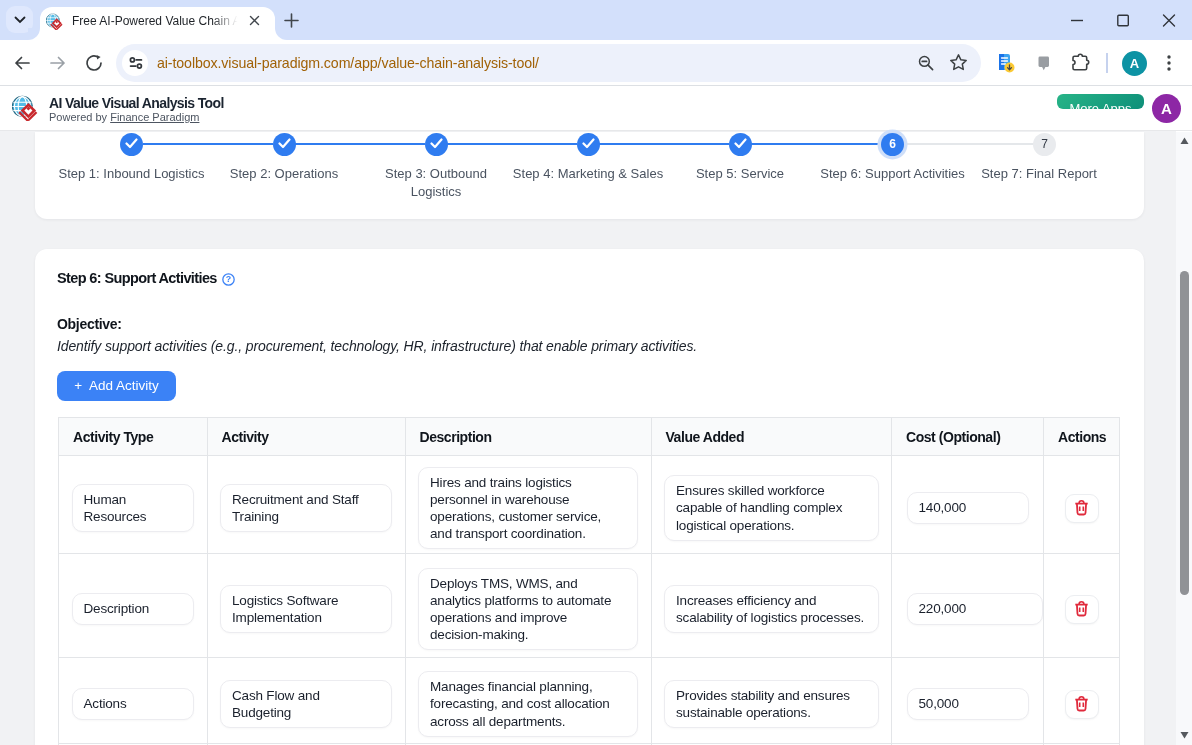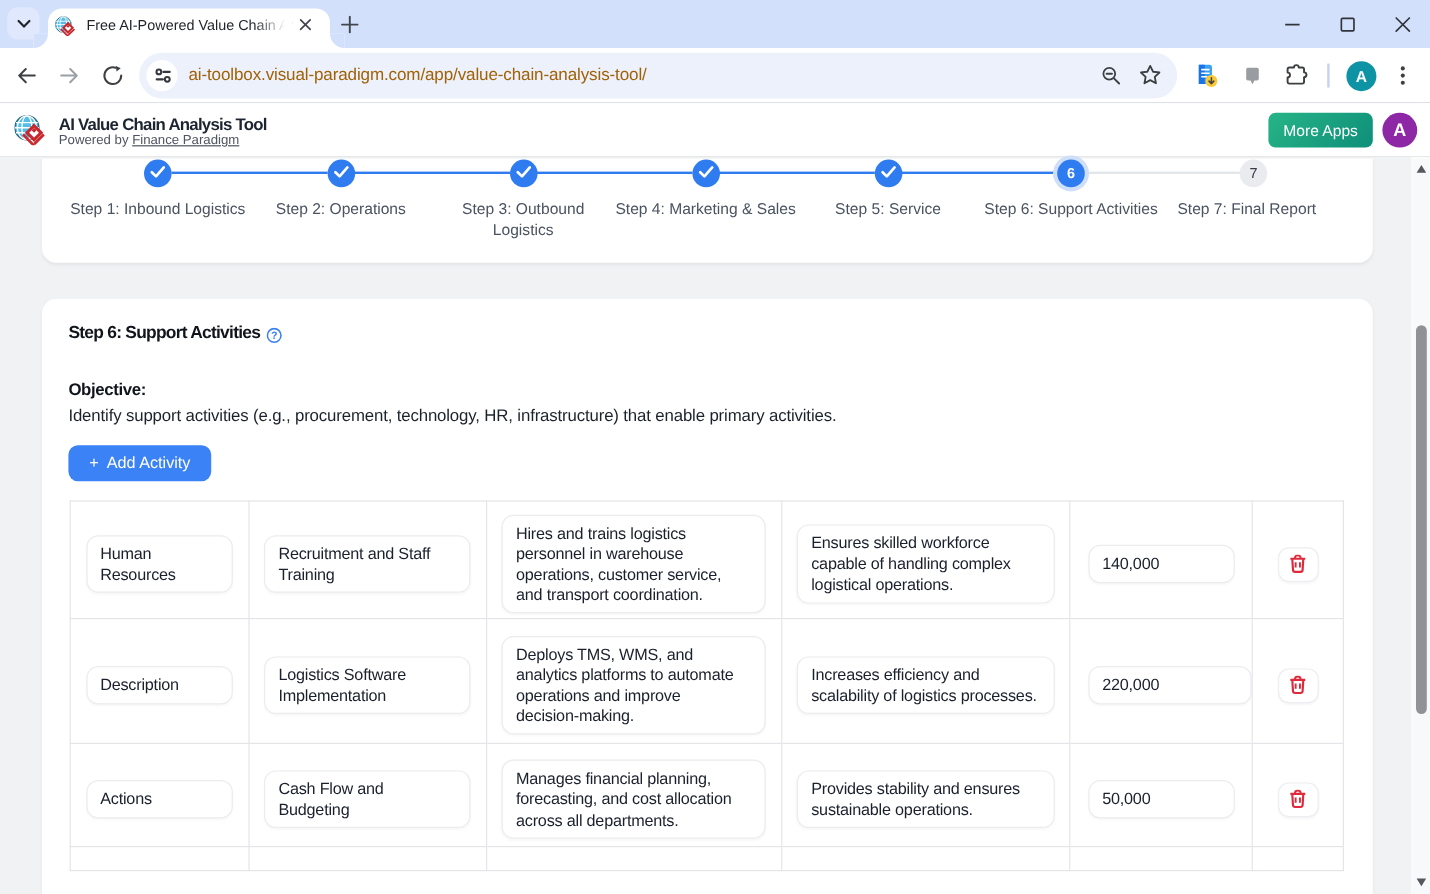--- a/index.html
+++ b/index.html
@@ -18,39 +18,39 @@
 #omnibox { left:116px; top:44px; width:865px; height:38px; border-radius:19px; background:#edf1fb; }
 #tunecircle { left:122px; top:50px; width:26px; height:26px; border-radius:50%; background:#fff; }
 #urltext { left:157px; top:48px; height:30px; line-height:30px; font-size:14.2px; color:#a16207; letter-spacing:-0.1px; }
 
 
 #page { left:0; top:86px; width:1176px; height:659px; background:#f1f2f4; overflow:hidden; }
 #appheader { left:0; top:86px; width:1192px; height:45px; background:#fff; border-bottom:1px solid #e7e8ea; }
 #apptitle { left:49px; top:95px; font-size:14px; font-weight:bold; color:#1b2430; letter-spacing:-0.62px; }
 #appsub { left:49px; top:111px; font-size:11px; color:#4d5561; }
 #appsub a { color:#4d5561; }
-#moreapps { left:1057px; top:94px; width:87px; height:29px; border-radius:6px; background:linear-gradient(135deg,#27b487,#0e8f79); color:#fff; font-size:13px; text-align:center; line-height:29px; }
+#moreapps { left:1057px; top:94px; width:87px; height:15px; border-radius:6px; background:linear-gradient(135deg,#27b487,#0e8f79); color:#fff; font-size:13px; text-align:center; line-height:29px; }
 #uavatar { left:1152px; top:94px; width:29px; height:29px; border-radius:50%; background:#8d27a5; color:#fff; font-size:15px; font-weight:bold; text-align:center; line-height:29px; }
 
 #steppercard { left:35px; top:132px; width:1109px; height:87px; background:#fff; border-radius:0 0 12px 12px; box-shadow:0 1px 3px rgba(16,24,40,0.06); }
 .conn { top:143px; height:2.2px; }
 .conn.blue { background:#2f7cf0; }
 .conn.gray { background:#e4e7ea; }
 .scircle { top:133px; width:23px; height:23px; border-radius:50%; text-align:center; }
 .scircle.done { background:#2f7cf0; }
 .scircle.cur { background:#2f7cf0; color:#fff; font-size:12px; font-weight:bold; line-height:23px; box-shadow:0 0 0 3.5px #cfdff9; }
 .scircle.todo { background:#e9ebee; color:#333a45; font-size:12px; line-height:23px; }
 .scircle svg { margin-top:5px; }
 .slabel { top:165px; font-size:13px; color:#4a5360; text-align:center; line-height:18px; }
 
 #maincard { left:35px; top:249px; width:1109px; height:600px; background:#fff; border-radius:12px; box-shadow:0 1px 3px rgba(16,24,40,0.06); }
 #cardtitle { left:57px; top:270px; font-size:14.5px; font-weight:bold; color:#10151c; letter-spacing:-0.62px; }
 #helpicon { left:222px; top:272.5px; width:13px; height:13px; }
 #objective { left:57px; top:316px; font-size:14px; font-weight:bold; color:#10151c; letter-spacing:-0.3px; }
-#objtext { left:57px; top:338px; font-size:14px; color:#1c222b; letter-spacing:-0.12px; }
+#objtext { left:57px; top:338px; font-size:14px; color:#1c222b; letter-spacing:-0.12px;font-style:italic; }
 #addbtn { left:57px; top:371px; width:119px; height:30px; border-radius:8px; background:#3b82f6; color:#fff; font-size:13.5px; line-height:30px; text-align:center; }
 
 
 table { position:absolute; left:58px; top:417px; width:1061px; border-collapse:collapse; table-layout:fixed; }
 th, td { border:1px solid #e3e5e8; }
 th { background:#f9fafb; height:38px; font-size:14px; color:#10151c; text-align:left; padding-left:14px; font-weight:bold; letter-spacing:-0.45px; }
 td { vertical-align:middle; padding:7px 12.5px 0 12.5px; }
 .box { background:#fff; border:1px solid #ececf0; border-radius:10px; box-shadow:0 1px 2px rgba(0,0,0,0.03); padding:6px 11px; font-size:13.5px; line-height:17.2px; color:#1a202c; letter-spacing:-0.18px; }
 .r1 { height:98px; } .r2 { height:104px; } .r3 { height:86px; }
 .trashbtn { width:34px; height:29px; background:#fff; border:1px solid #eceef1; border-radius:9px; box-shadow:0 1px 2px rgba(0,0,0,0.04); display:flex; align-items:center; justify-content:center; margin:0 auto; }
@@ -169,21 +169,21 @@
     <path d="M1.3209300000000006 7.235799999999999 H19.47907 M0.39000000000000057 11.44 H20.41 M1.3209300000000006 15.6442 H19.47907"></path>
   </g>
   <g transform="rotate(45 16.38 15.6)">
     <rect x="10.92" y="10.14" width="10.92" height="10.92" fill="#c8282d"></rect>
     <rect x="13.52" y="12.74" width="5.72" height="5.72" fill="#fff"></rect>
     <rect x="13.52" y="12.74" width="2.86" height="2.86" fill="#c8282d"></rect>
     <rect x="10.92" y="22.099999999999998" width="13.39" height="2.21" fill="#c8282d"></rect>
     <rect x="22.099999999999998" y="10.92" width="2.21" height="11.18" fill="#c8282d"></rect>
   </g>
   </svg>
-<div class="abs" id="apptitle">AI Value Chain Analysis Tool</div>
+<div class="abs" id="apptitle">AI Value Visual Analysis Tool</div>
 <div class="abs" id="appsub">Powered by <a href="#">Finance Paradigm</a></div>
 <div class="abs" id="moreapps">More Apps</div>
 <div class="abs" id="uavatar">A</div>
 
 <div class="abs" id="steppercard"></div>
 <div id="stepper">
     <div class="abs conn blue" style="left:142.5px;width:130.5px"></div>
     <div class="abs conn blue" style="left:295px;width:130px"></div>
     <div class="abs conn blue" style="left:447px;width:130px"></div>
     <div class="abs conn blue" style="left:599px;width:130px"></div>
@@ -228,20 +228,28 @@
 <table>
  <colgroup>
       <col style="width:148.5px">
       <col style="width:198px">
       <col style="width:246px">
       <col style="width:240.5px">
       <col style="width:152px">
       <col style="width:76px">
     </colgroup>
  <tbody>
+      <tr>
+        <th>Activity Type</th>
+        <th>Activity</th>
+        <th>Description</th>
+        <th>Value Added</th>
+        <th>Cost (Optional)</th>
+        <th>Actions</th>
+      </tr>
  <tr class="r1">
   <td>
           <div class="box">Human<br>Resources</div>
         </td>
   <td>
           <div class="box">Recruitment and Staff<br>Training</div>
         </td>
   <td>
           <div class="box">Hires and trains logistics<br>personnel in warehouse<br>operations, customer service,<br>and transport coordination.</div>
         </td>

